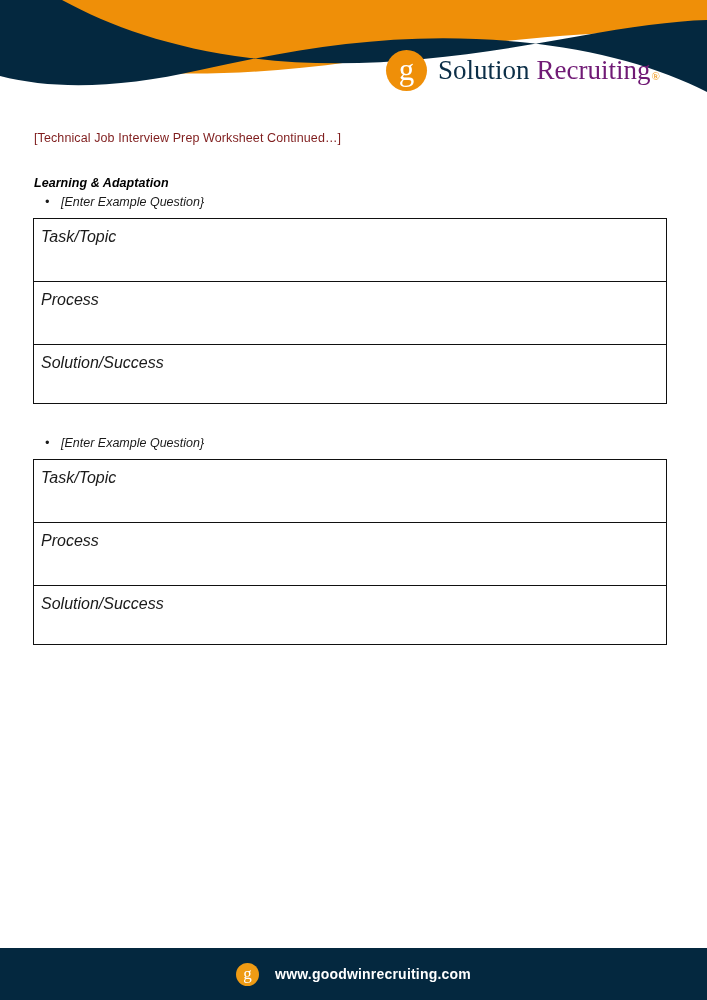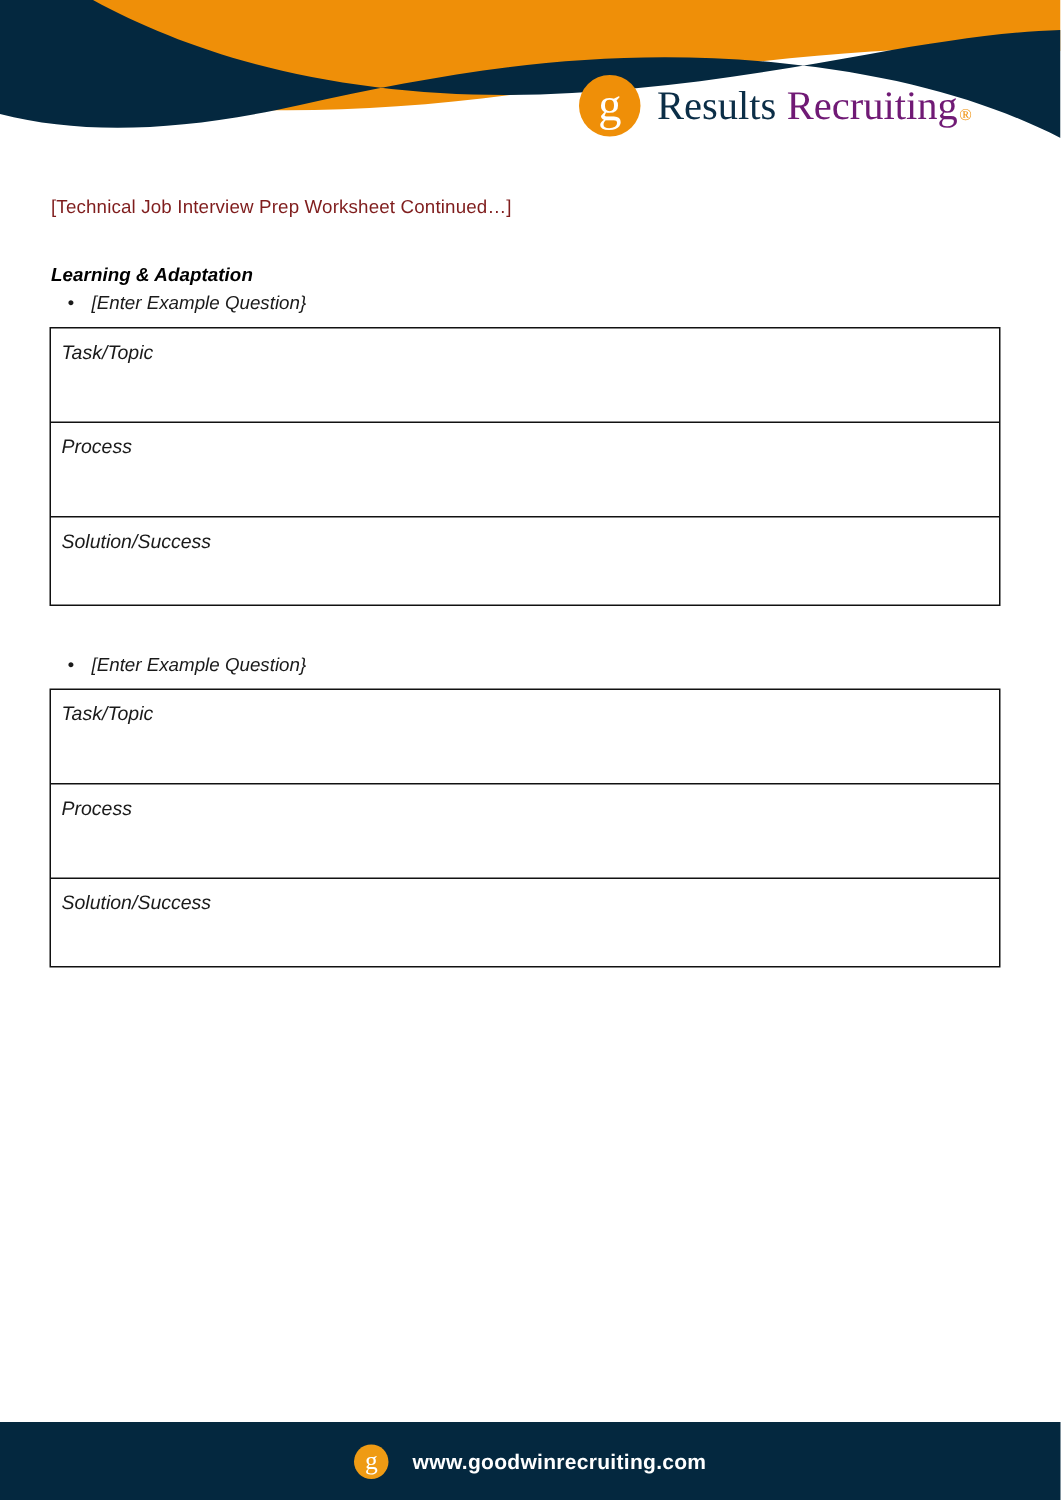--- a/index.html
+++ b/index.html
@@ -141,21 +141,21 @@
     border-bottom: 1.5px solid #111111;
     height: 63px;
     box-sizing: border-box;
     padding: 8px 0 0 7px;
   }
   .response-row:last-child {
     border-bottom: none;
     height: 58px;
   }
   .response-label {
-    font-size: 13px;
+    font-size: 16px;
     color: #1a1a1a;
     line-height: 1.2;
   }
 
   
   .footer-band {
     position: absolute;
     left: 0;
     bottom: 0;
     width: 707px;
@@ -203,21 +203,21 @@
     <path d="M 58 0 L 707 0 L 707 34 C 600 26 470 44 350 62 C 250 76 150 78 62 64 C 30 58 8 44 0 28 L 0 0 Z" fill="#ef8f08"></path>
     <path d="M 0 0 L 62 0 C 110 26 170 48 250 58 C 360 72 470 56 580 36 C 630 27 672 21 707 20 L 707 92 C 660 68 600 50 520 42 C 400 30 300 48 200 70 C 120 88 55 90 0 76 Z" fill="#04283f"></path>
   </svg>
 </div>
 
 <div class="logo-lockup">
   <span class="logo-mark">
     <span class="logo-mark-letter">g</span>
   </span>
   <span class="logo-wordmark">
-    <span class="logo-word-primary">Results</span>
+    <span class="logo-word-primary">Solution</span>
     <span class="logo-word-secondary">Recruiting</span>
     <span class="logo-reg">®</span>
   </span>
 </div>
 
 <main class="content">
 
   <p class="doc-continued">[Technical Job Interview Prep Worksheet Continued…]</p>
 
   <section class="section">

